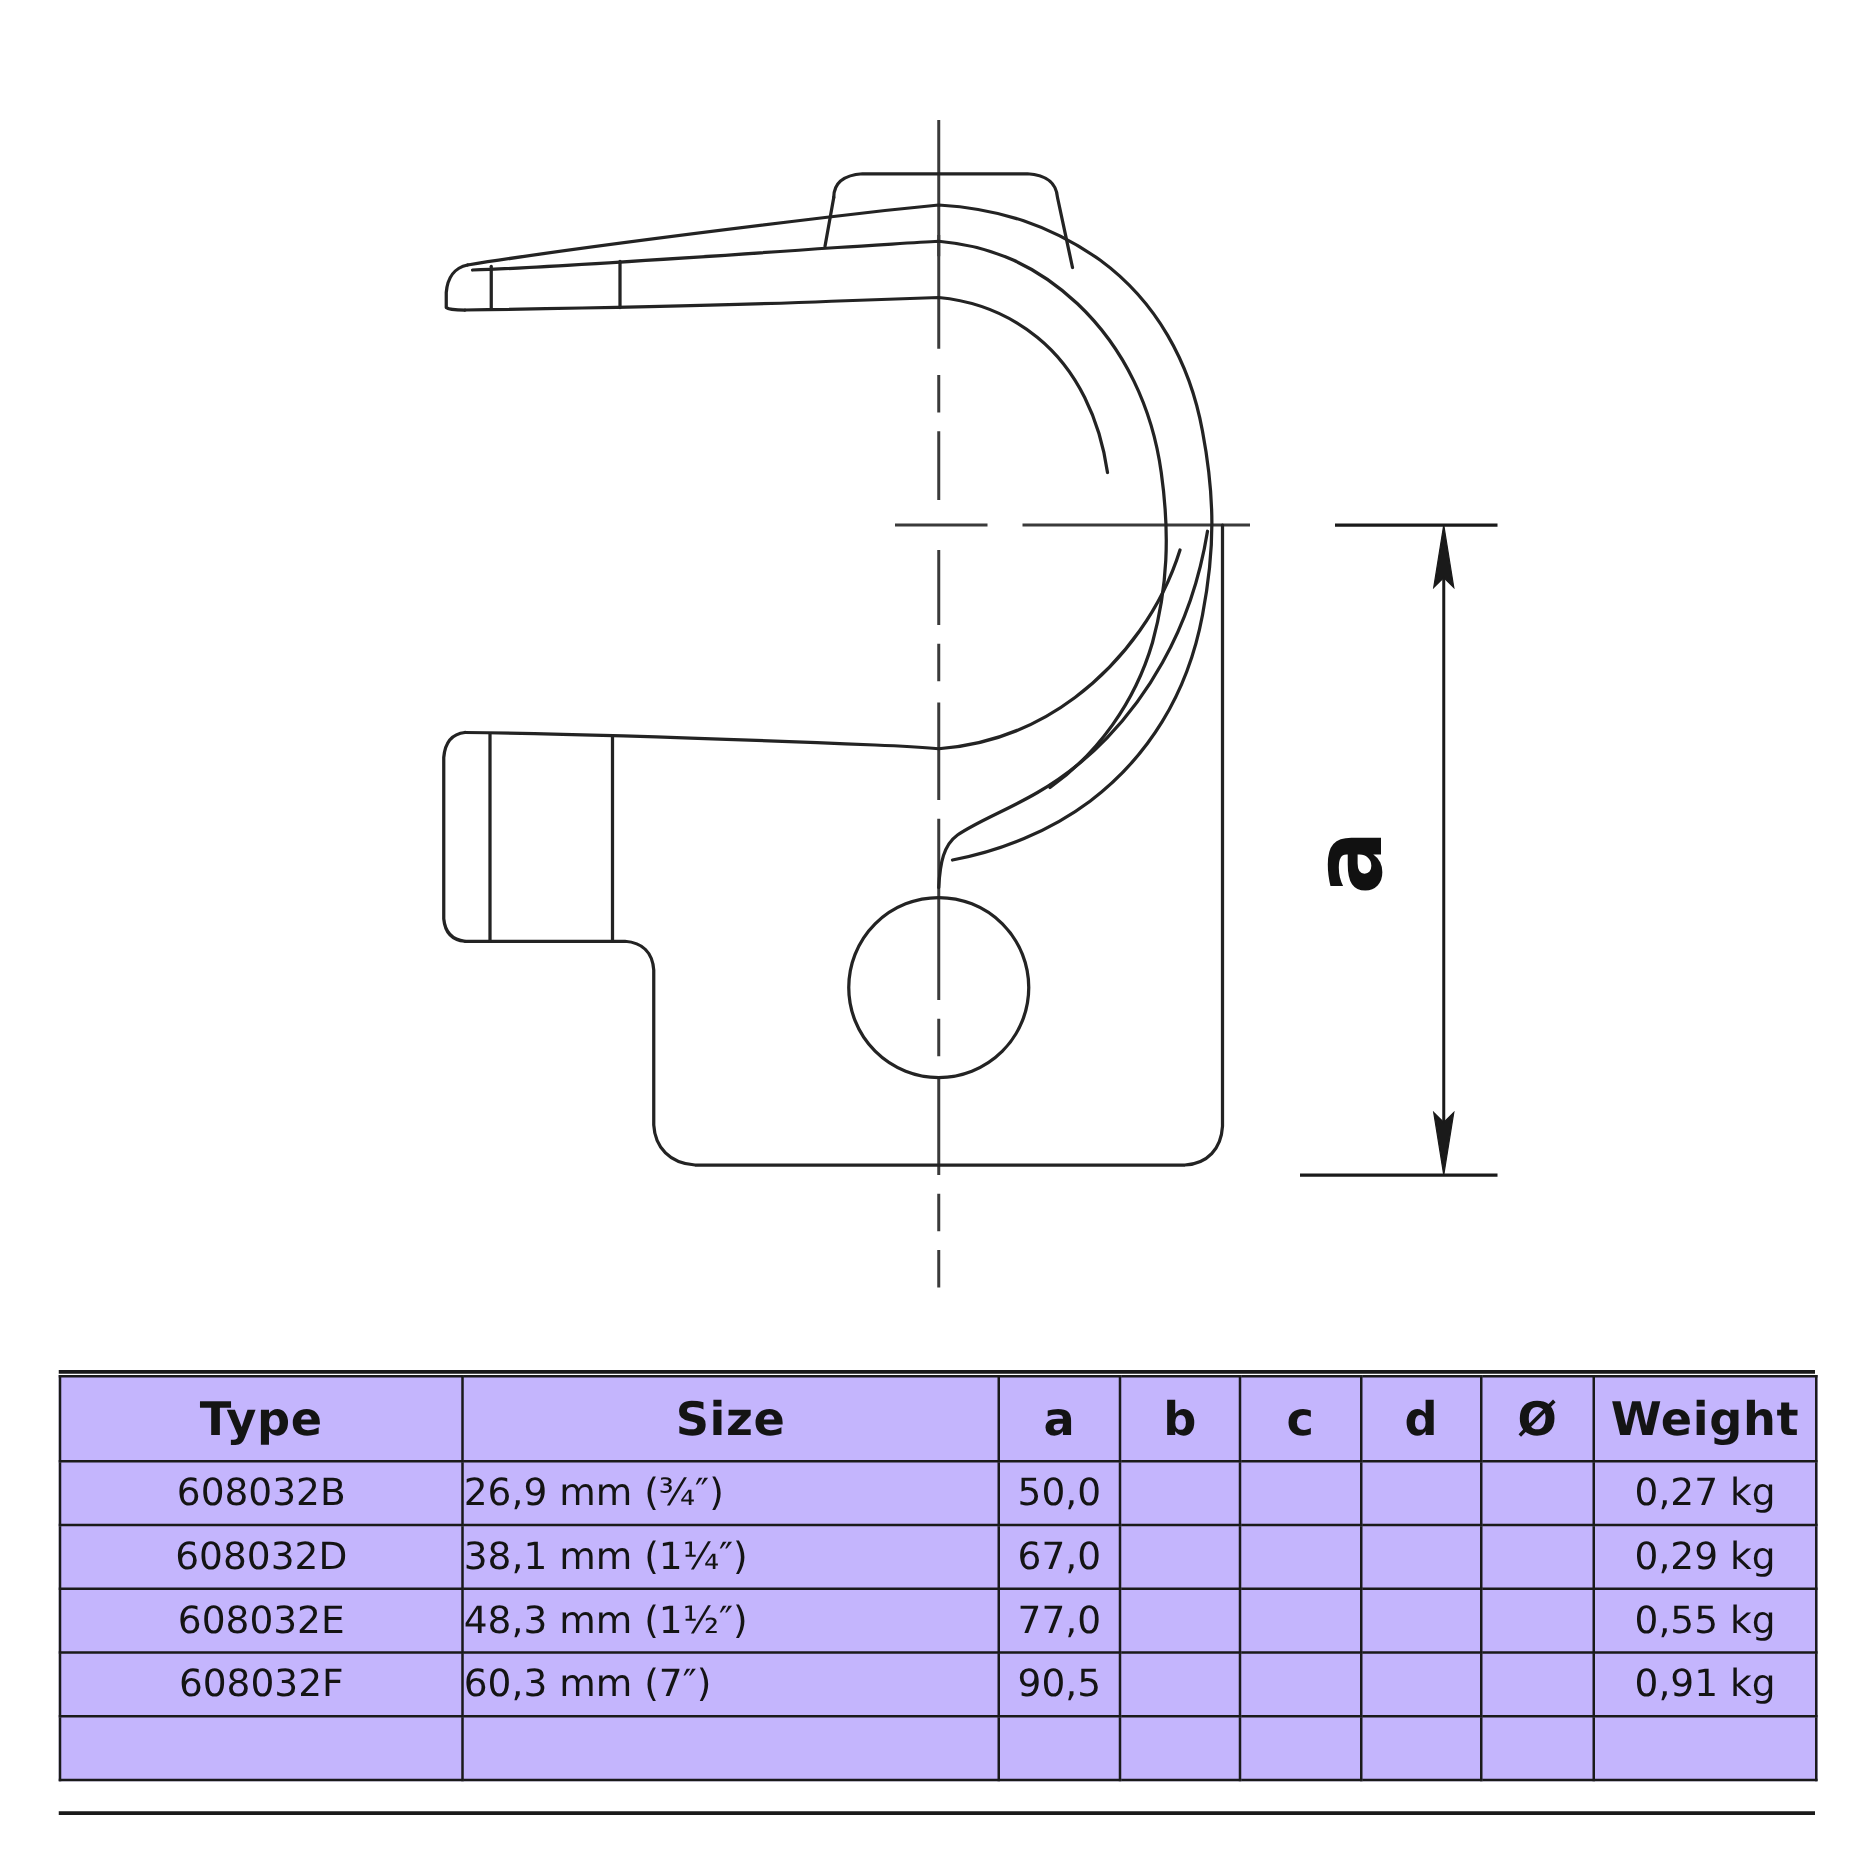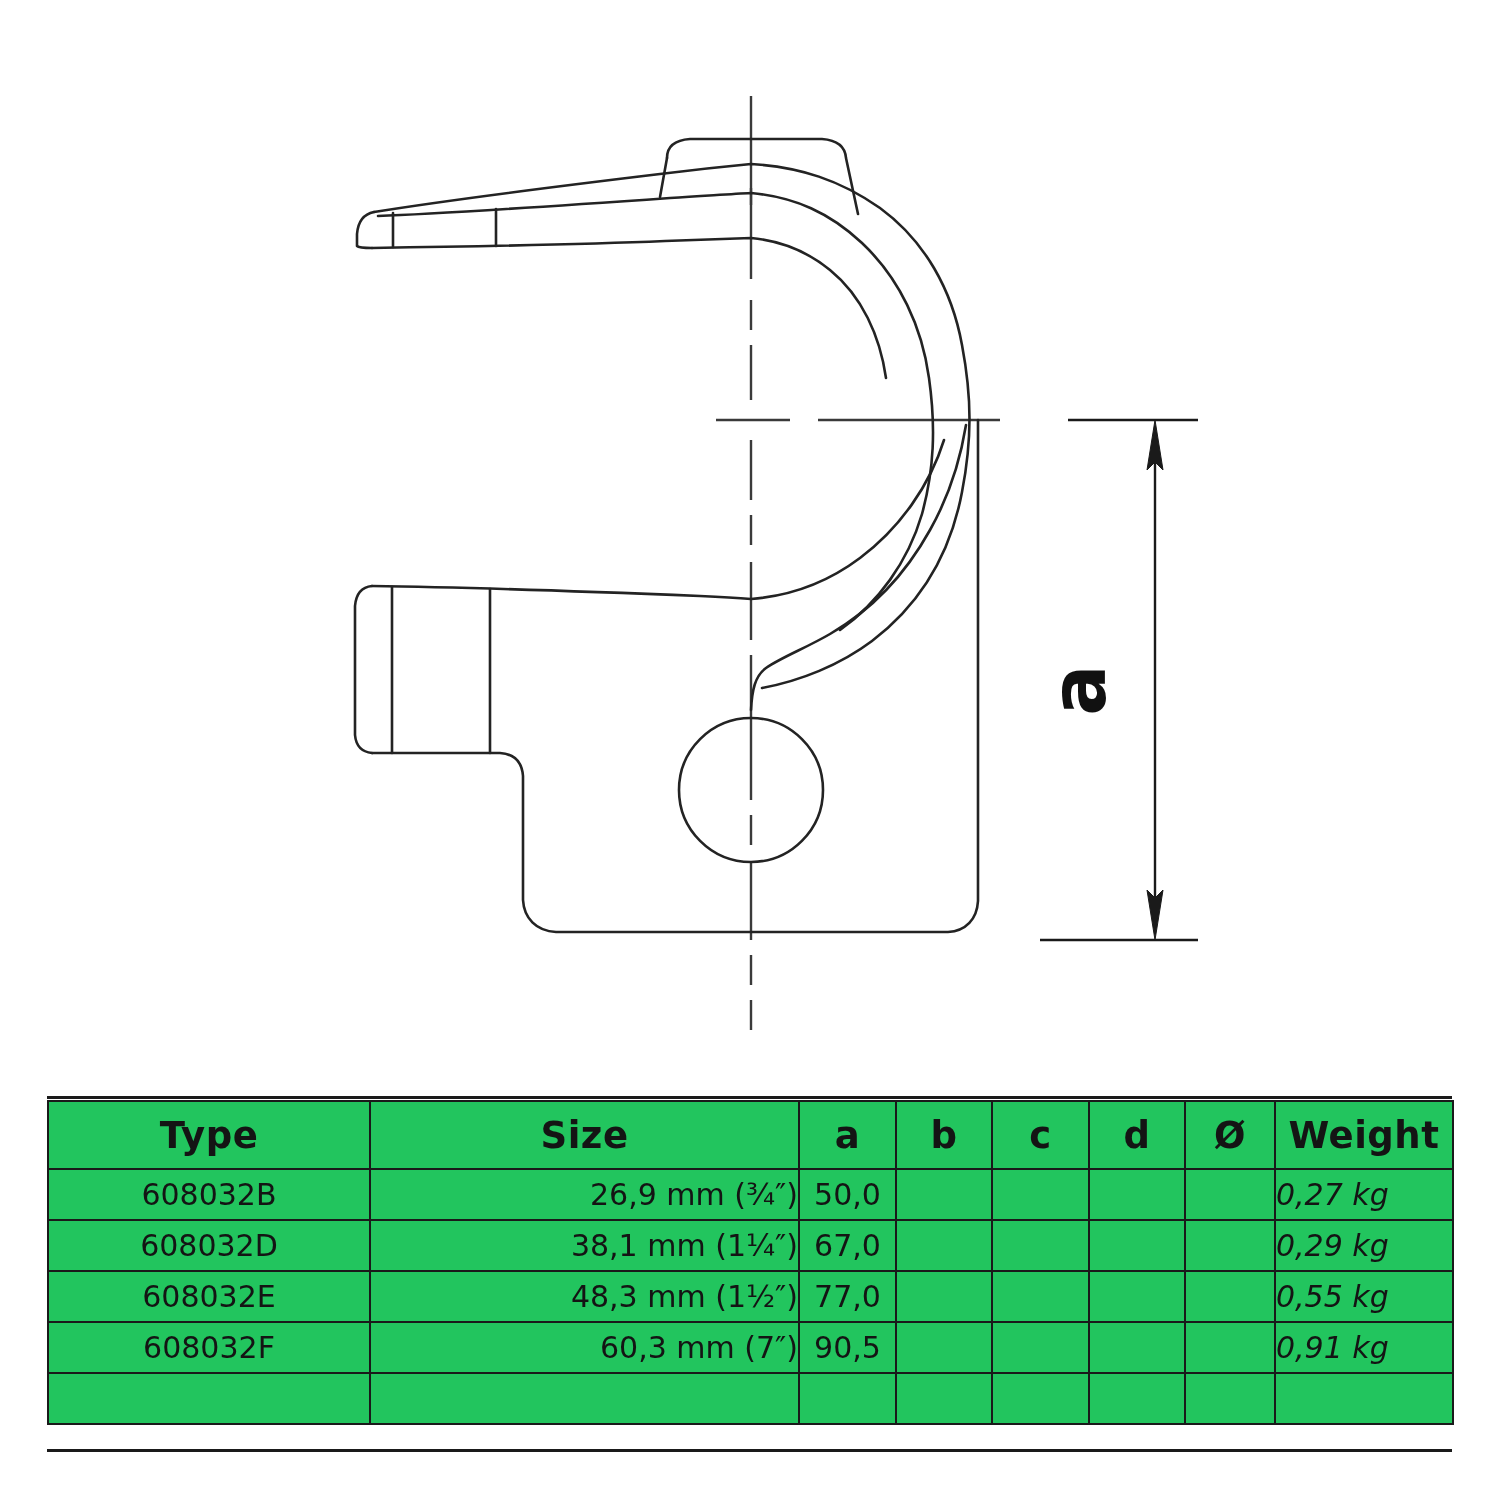--- a/index.html
+++ b/index.html
@@ -48,21 +48,21 @@
   #spec-table-wrap {
     position: absolute;
     left: 47px;
     top: 1100px;
     width: 1405px;
   }
   table.spec {
     border-collapse: collapse;
     width: 1405px;
     table-layout: fixed;
-    background: #22c55e;
+    background: #c4b5fd;
     padding-left: 31px;
   }
   table.spec th,
   table.spec td {
     border: 2px solid #1a1a1a;
     padding: 0;
     font-size: 30px;
     line-height: 1.0;
     color: #141414;
   }
@@ -73,24 +73,24 @@
     height: 66px;
     vertical-align: middle;
     letter-spacing: 0.5px;
   }
   table.spec tbody td {
     font-weight: normal;
     height: 49px;
     vertical-align: middle;
   }
   td.c-type   { text-align: center; padding-right: 22px; }
-  td.c-size   { text-align: right;   padding-left: 46px; }
+  td.c-size   { text-align: left;   padding-left: 46px; }
   td.c-a      { text-align: center;   padding-left: 8px; }
   td.c-b, td.c-c, td.c-d, td.c-dia { text-align: center; }
-  td.c-weight { padding-left: 16px; font-style: italic; }
+  td.c-weight { text-align: center; padding-left: 16px; }
 
   tr.filler td { height: 54px; }
 
   
   col.w-type   { width: 322px; }
   col.w-size   { width: 429px; }
   col.w-a      { width: 97px; }
   col.w-b      { width: 96px; }
   col.w-c      { width: 97px; }
   col.w-d      { width: 96px; }

